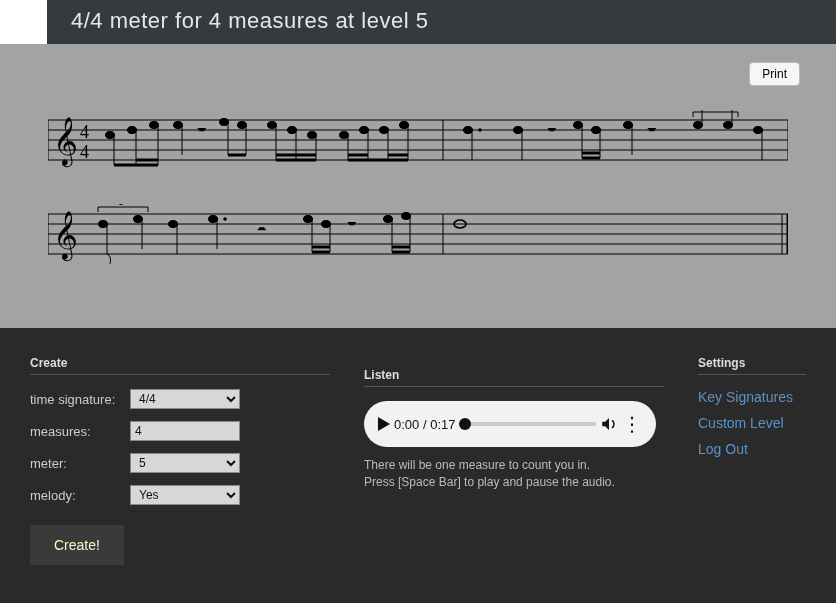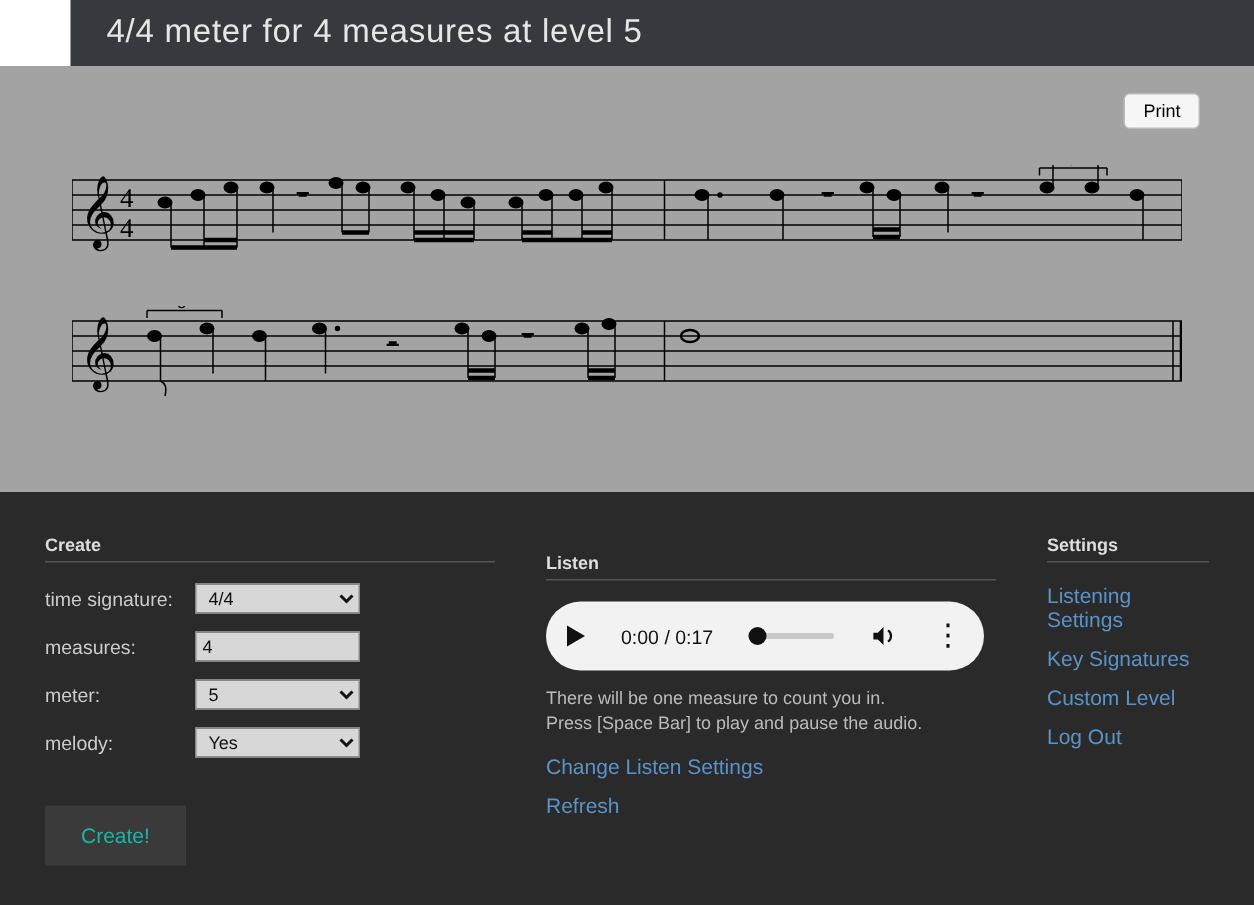--- a/index.html
+++ b/index.html
@@ -15,22 +15,22 @@
   .col-create { width: 300px; }
   .col-listen { width: 300px; margin-top: 12px; }
   .col-settings { flex: 1; }
   .form-row { display: flex; align-items: center; margin-bottom: 12px; font-size: 13px; }
   .form-row label { width: 100px; color: #ccc; }
   .form-row select, .form-row input[type=text] {
     width: 110px; height: 20px; font: 12px Arial; padding: 1px 4px;
     background: #d7d7d7; border: 1px solid #888; color:#111;
   }
   .form-row select { appearance: auto; }
-  .create-btn { margin-top: 20px; margin-left: 0; padding: 12px 24px; background: #3a3a3a; border: none; color: #14b8a6; font-size: 14px; cursor: pointer; }
-  .audio-pill { background: #f2f2f2; border-radius: 28px; height: 46px; width: 292px; display:flex; align-items:center; padding: 0 14px; gap:24px; margin-bottom:10px;}
+  .create-btn { margin-top: 8px; margin-left: 0; padding: 12px 24px; background: #3a3a3a; border: none; color: #fef9c3; font-size: 14px; cursor: pointer; }
+  .audio-pill { background: #f2f2f2; border-radius: 28px; height: 46px; width: 292px; display:flex; align-items:center; padding: 0 14px; gap:4px; margin-bottom:10px;}
   .audio-pill .play { width:0;height:0;border-left:12px solid #111;border-top:7px solid transparent;border-bottom:7px solid transparent; cursor:pointer;}
   .audio-pill .time { font: 13px Arial; color:#111; }
   .audio-pill .track { flex:1; height:4px; background:#c9c9c9; border-radius:2px; position:relative; }
   .audio-pill .track .knob { position:absolute; left:0; top:-4px; width:12px; height:12px; background:#111; border-radius:50%; }
   .audio-pill .vol { width:18px; height:18px; }
   .audio-pill .more { font-size:20px; color:#111; line-height:0; cursor:pointer; }
   .note-text { font-size: 12px; color:#bbb; line-height:1.4; margin-bottom:12px; max-width:260px;}
   .linklist a, .settings-list a { color:#5a93c9; text-decoration:none; font-size:14px; display:block; margin-bottom:10px; cursor:pointer;}
 </style>
 </head>
@@ -220,28 +220,23 @@
       <div class="track">
           <div class="knob"></div>
         </div>
       <svg class="vol" viewBox="0 0 24 24" fill="#111">
         <path d="M3 9v6h4l5 5V4L7 9H3z"></path>
           <path d="M16 7a6 6 0 010 10" fill="none" stroke="#111" stroke-width="2"></path>
       </svg>
       <span class="more">⋮</span>
     </div>
     <p class="note-text">There will be one measure to count you in. Press [Space Bar] to play and pause the audio.</p>
-    <div class="linklist">
-      <a>Change Listen Settings</a>
-      <a>Refresh</a>
-    </div>
   </div>
 
   <div class="col col-settings">
     <h2>Settings</h2>
     <div class="settings-list">
-      <a>Listening Settings</a>
       <a>Key Signatures</a>
       <a>Custom Level</a>
       <a>Log Out</a>
     </div>
   </div>
 </div>
 
 </body></html>

